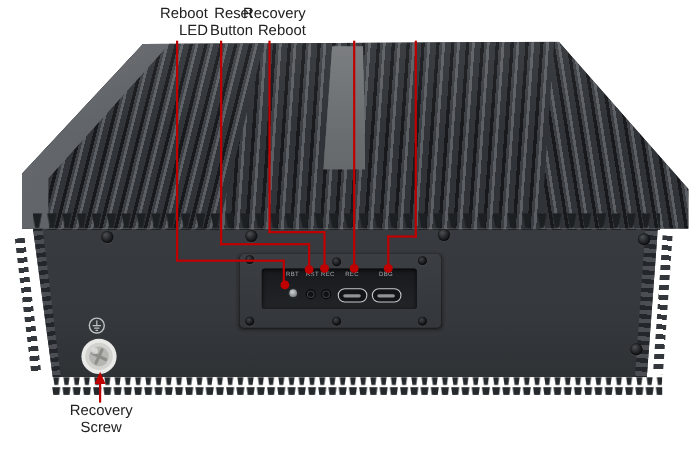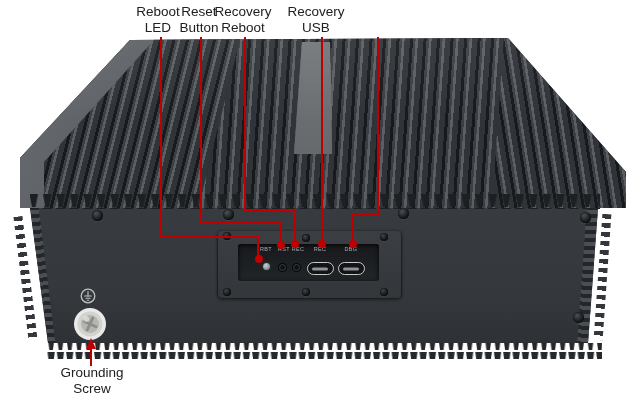--- a/index.html
+++ b/index.html
@@ -105,21 +105,21 @@
   .cl { background: var(--c-callout,#c00000); }
   .cl-dot {
     width:8px; height:8px; border-radius:50%;
     background: var(--c-callout,#c00000);
   }
   .cl-arrow {
     width:0; height:0; border-left:5.5px solid rgba(0,0,0,0); border-right:5.5px solid rgba(0,0,0,0);
     border-bottom:11px solid var(--c-callout,#c00000);
   }
   .callout-label {
-    top:4px; text-align:center; color:var(--c-label-text,#202020);
+    top:4px; text-align:right; color:var(--c-label-text,#202020);
     font-size:13.5px; line-height:16px;
   }
   .gnd-label { text-align:center; color:var(--c-label-text,#202020); font-size:13.5px; line-height:16px; }
 </style>
 </head>
 <body>
 
 <div class="stage">
 
   <div class="abs heatsink">
@@ -225,16 +225,15 @@
   <div class="abs cl" style="left:352.2px;top:214.4px;width:26.6px;height:1.6px"></div>
   <div class="abs cl" style="left:352.2px;top:214.4px;width:1.6px;height:26px"></div>
   <div class="abs cl-dot" style="left:349px;top:239.5px"></div>
 
   <div class="abs cl-arrow" style="left:85.5px;top:338px"></div>
   <div class="abs cl" style="left:90.2px;top:348px;width:1.6px;height:18px"></div>
 
   <div class="abs callout-label" style="left:127px;width:62px">Reboot LED</div>
   <div class="abs callout-label" style="left:168px;width:62px">Reset Button</div>
   <div class="abs callout-label" style="left:208px;width:70px">Recovery Reboot</div>
-  <div class="abs callout-label" style="left:281px;width:70px">Recovery USB</div>
-  <div class="abs gnd-label" style="left:54px;top:365px;width:76px">Grounding Screw</div>
+  <div class="abs gnd-label" style="left:54px;top:365px;width:76px">Recovery Screw</div>
 
 </div>
 
 </body></html>

